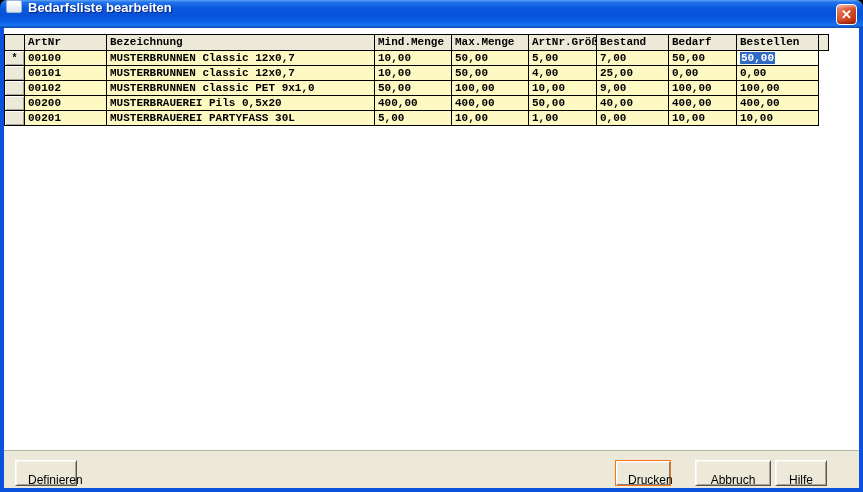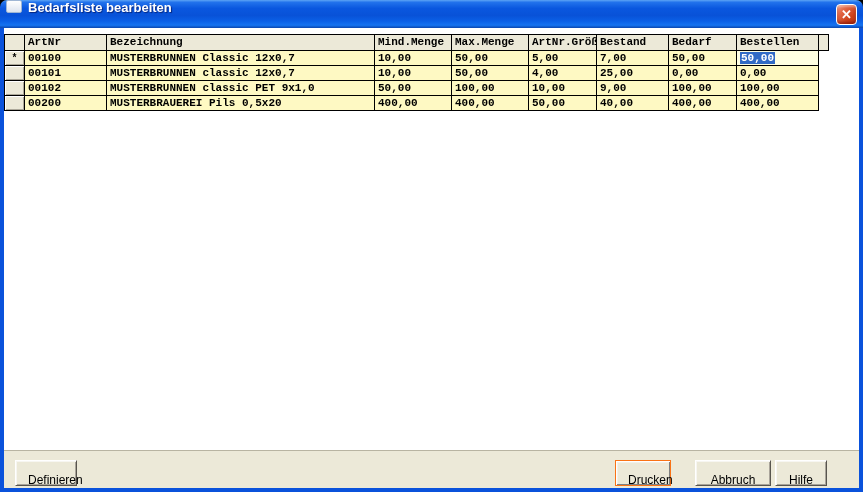--- a/index.html
+++ b/index.html
@@ -176,20 +176,32 @@
           <td class="l">00200</td>
           <td class="l">MUSTERBRAUEREI Pils 0,5x20</td>
           <td class="n">400,00</td>
           <td class="n">400,00</td>
           <td class="n">50,00</td>
           <td class="n">40,00</td>
           <td class="n">400,00</td>
           <td class="n">400,00</td>
           <td class="void"></td>
         </tr>
+        <tr>
+          <td class="selc"></td>
+          <td class="l">00201</td>
+          <td class="l">MUSTERBRAUEREI PARTYFASS 30L</td>
+          <td class="n">5,00</td>
+          <td class="n">10,00</td>
+          <td class="n">1,00</td>
+          <td class="n">0,00</td>
+          <td class="n">10,00</td>
+          <td class="n">10,00</td>
+          <td class="void"></td>
+        </tr>
       </tbody>
     </table>
 
     <div class="bottom-bar"></div>
 
     <button class="btn btn-definieren">Definieren</button>
     <button class="btn btn-drucken">Drucken</button>
     <button class="btn btn-abbruch">Abbruch</button>
     <button class="btn btn-hilfe">Hilfe</button>
 

